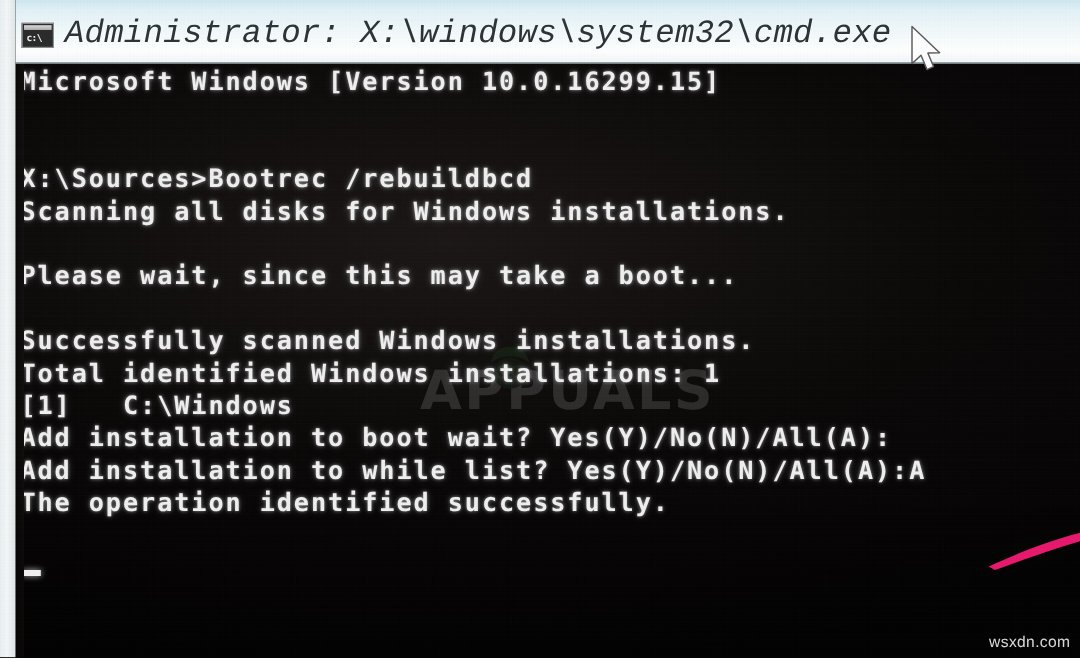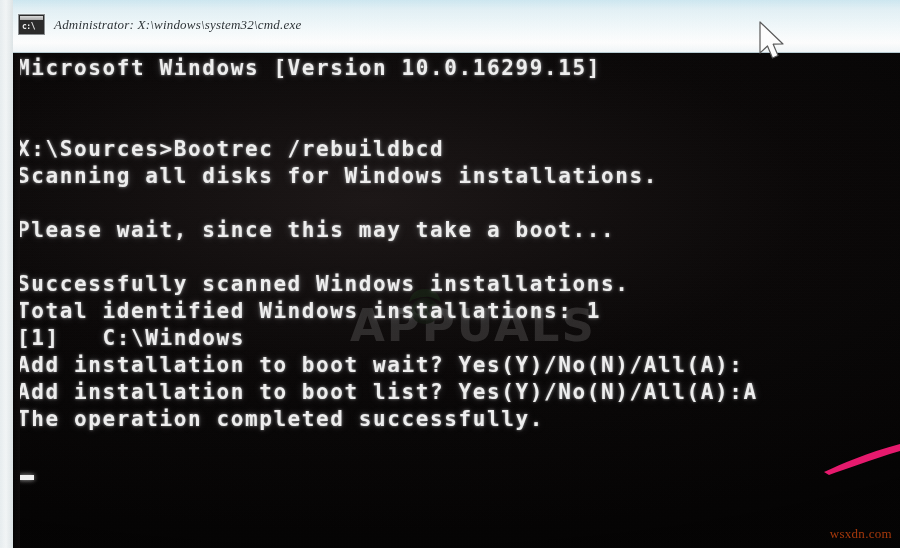--- a/index.html
+++ b/index.html
@@ -89,23 +89,23 @@
     position: absolute;
     left: 3px; top: 8px;
     color: #f2f2f2;
     font-family: "DejaVu Sans Mono", monospace;
     font-size: 8px;
     line-height: 8px;
     letter-spacing: -.5px;
     font-weight: bold;
   }
   .title-text {
-    font-family: Liberation Serif, serif;
+    font-family: Liberation Mono, monospace;
     font-style: italic;
-    font-size: 13px;
+    font-size: 27px;
     color: #2c3438;
     white-space: nowrap;
     letter-spacing: .2px;
     text-shadow: 0 0 2px rgba(255,255,255,.8);
   }
 
   
   .console {
     position: absolute;
     left: 20px; top: 52px;
@@ -175,23 +175,23 @@
   .wm-mascot {
     position: absolute;
     left: 52px; top: -6px;
     width: 46px; height: 44px;
     opacity: .85;
   }
 
   .watermark-corner {
     position: absolute;
     right: 8px; bottom: 6px;
-    font-family: Liberation Serif, serif;
+    font-family: Liberation Sans, sans-serif;
     font-size: 13px;
-    color: #c2410c;
+    color: #ffffff;
     opacity: .85;
     letter-spacing: .3px;
     pointer-events: none;
   }
 
   
   .pink-stroke {
     position: absolute;
     left: 800px; top: 388px;
     width: 88px; height: 36px;
@@ -233,22 +233,22 @@
         <div class="cline blank" style="color: rgb(240, 240, 240);"><span>&nbsp;</span></div>
         <div class="cline" style="color: rgb(240, 240, 240);"><span>X:\Sources&gt;Bootrec /rebuildbcd</span></div>
         <div class="cline" style="color: rgb(240, 240, 240);"><span>Scanning all disks for Windows installations.</span></div>
         <div class="cline blank" style="color: rgb(240, 240, 240);"><span>&nbsp;</span></div>
         <div class="cline" style="color: rgb(240, 240, 240);"><span>Please wait, since this may take a boot...</span></div>
         <div class="cline blank" style="color: rgb(240, 240, 240);"><span>&nbsp;</span></div>
         <div class="cline" style="color: rgb(240, 240, 240);"><span>Successfully scanned Windows installations.</span></div>
         <div class="cline" style="color: rgb(240, 240, 240);"><span>Total identified Windows installations: 1</span></div>
         <div class="cline" style="color: rgb(240, 240, 240);"><span>[1]   C:\Windows</span></div>
         <div class="cline" style="color: rgb(240, 240, 240);"><span>Add installation to boot wait? Yes(Y)/No(N)/All(A):</span></div>
-        <div class="cline" style="color: rgb(240, 240, 240);"><span>Add installation to boot list? Yes(Y)/No(N)/All(A):A</span></div>
-        <div class="cline" style="color: rgb(240, 240, 240);"><span>The operation completed successfully.</span></div>
+        <div class="cline" style="color: rgb(240, 240, 240);"><span>Add installation to while list? Yes(Y)/No(N)/All(A):A</span></div>
+        <div class="cline" style="color: rgb(240, 240, 240);"><span>The operation identified successfully.</span></div>
         <div class="cline blank" style="color: rgb(240, 240, 240);"><span>&nbsp;</span></div>
         <div class="cline prompt-last" style="color: rgb(240, 240, 240);"><span class="cursor-block"></span></div>
       </div>
 
     <svg class="pink-stroke" viewBox="0 0 88 36">
       <path d="M4 32 C 22 24, 48 12, 84 3 C 86 6, 84 9, 80 11 C 50 20, 26 29, 9 35 Z" fill="#e8196e"></path>
       <path d="M8 31 C 26 23, 50 13, 82 5" stroke="#f2partial" stroke-width="0" fill="none"></path>
     </svg>
 
     <div class="watermark-corner">wsxdn.com</div>

